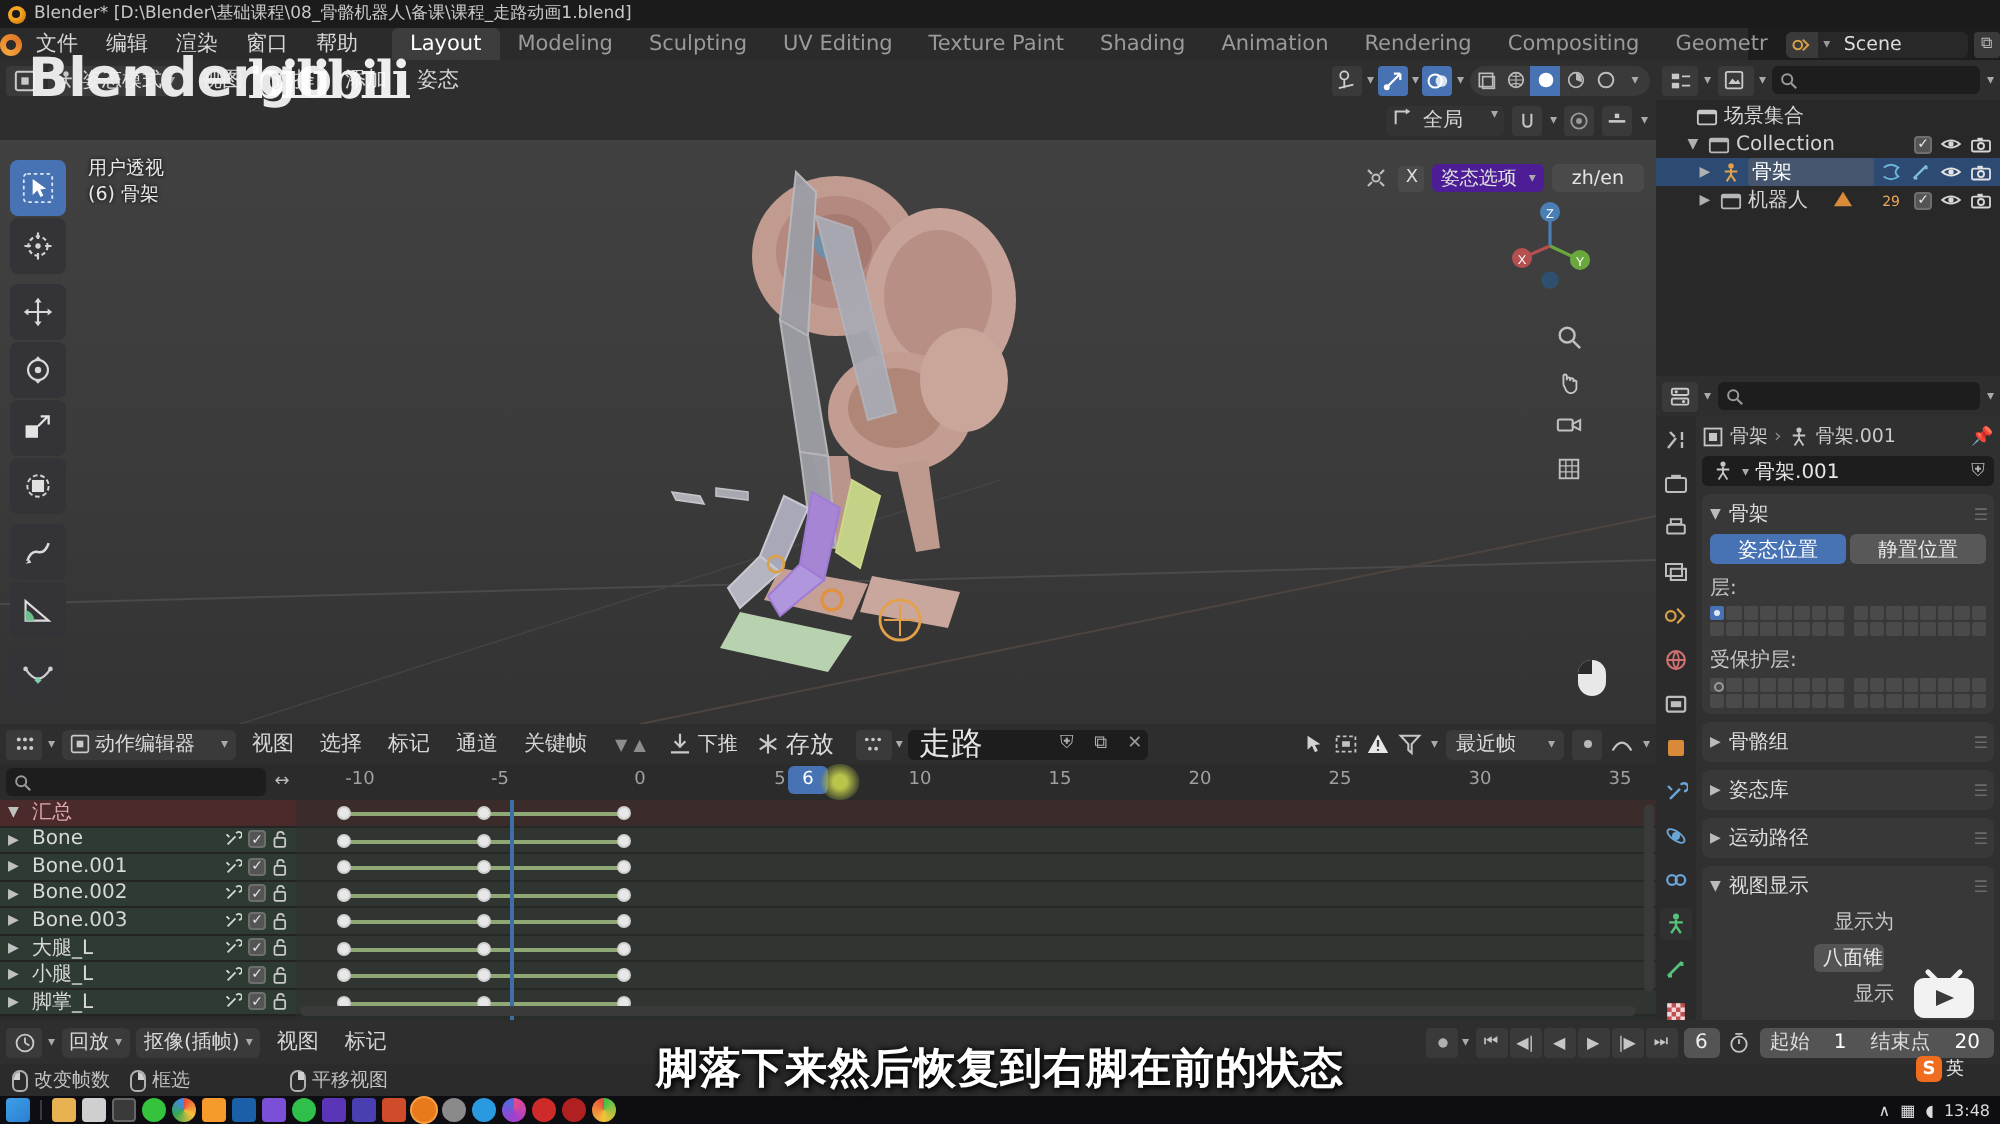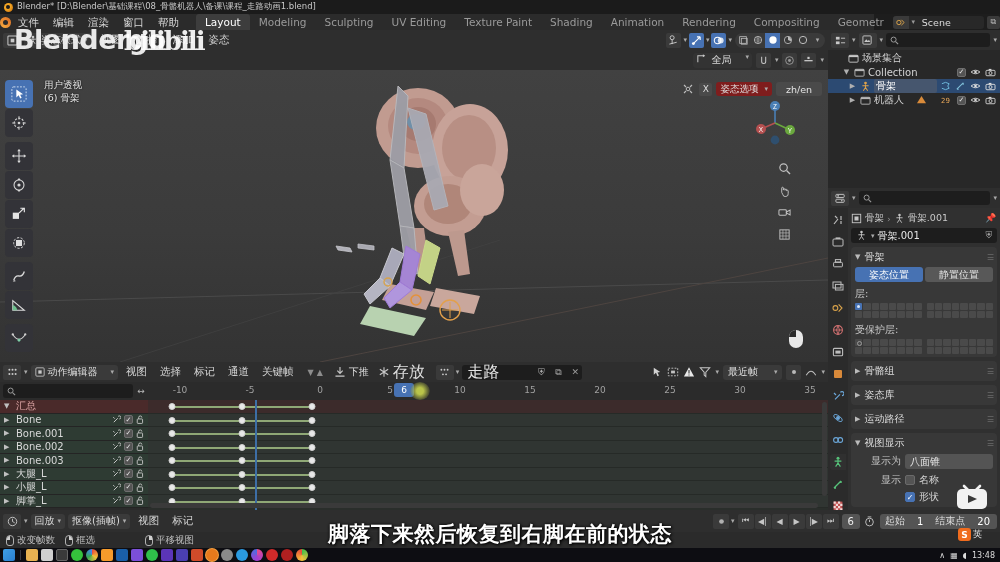--- a/index.html
+++ b/index.html
@@ -201,21 +201,21 @@
   }
   .seg .sb.on { background:#4772b3; color:#fff; }
   .lbl { font-size:10px; color:#c8c8c8; margin-top:5px; }
   .layers { display:flex; gap:5px; margin-top:2px; }
   .lgrid { display:grid; grid-template-columns: repeat(8, 1fr); grid-auto-rows:7px; gap:1px; flex:1; }
   .lcell { background:#4a4a4a; border-radius:1px; }
   .lcell.on { background:#4772b3; position:relative; }
   .lcell.on:after { content:""; position:absolute; left:2px; top:2px; width:3px;height:3px;border-radius:50%;background:#dce8f8;}
   .lcell.dot { position:relative; }
   .lcell.dot:after { content:""; position:absolute; left:2px; top:2px; width:3px;height:3px;border-radius:50%;border:1px solid #9a9a9a;}
-  .row-kv { display:flex; gap:4px; margin-top:4px; }
+  .row-kv { display:flex; align-items:center; gap:4px; margin-top:4px;flex-direction:column; }
   .row-kv .k { width:46px; text-align:right; font-size:10px; color:#c5c5c5; }
   .row-kv .v {
     flex:1; height:15px; background:#545454; border-radius:3px; display:flex; align-items:center;
     padding-left:5px; font-size:10px; color:#e8e8e8;
   }
   .ckrow { display:flex; align-items:center; gap:4px; margin-top:3px; }
   .ck { width:10px;height:10px;border-radius:2px;background:#545454;border:1px solid #6a6a6a;
         display:flex;align-items:center;justify-content:center;font-size:8px;color:#fff;}
   .ck.on { background:#4772b3; border-color:#4772b3; }
 
@@ -555,21 +555,21 @@
     </div>
 
     <div style="position:absolute;right:6px;top:52px;display:flex;align-items:center;gap:4px;">
       <div style="width:14px;height:14px;display:flex;align-items:center;justify-content:center;">
         <svg width="12" height="12" viewBox="0 0 12 12">
             <path d="M2 2 L4 4 M10 2 L8 4 M2 10 L4 8 M10 10 L8 8" stroke="#bdbdbd" stroke-width="1.1"></path>
             <circle cx="6" cy="6" r="1.8" fill="none" stroke="#bdbdbd" stroke-width="1"></circle>
           </svg>
       </div>
       <div style="width:13px;height:13px;background:#4a4a4a;border-radius:2px;display:flex;align-items:center;justify-content:center;font-size:9px;color:#ddd">X</div>
-      <div style="display:flex;align-items:center;height:14px;background:#7f1d1d;border-radius:3px;padding:0 4px;gap:6px;font-size:9.5px;color:#e0e0e0;">
+      <div style="display:flex;align-items:center;height:14px;background:#4c1d95;border-radius:3px;padding:0 4px;gap:6px;font-size:9.5px;color:#e0e0e0;">
         <span>姿态选项</span>
         <span style="font-size:7px;color:#aaa">▾</span>
       </div>
       <div style="display:flex;align-items:center;height:14px;background:#4a4a4a;border-radius:3px;padding:0 10px;font-size:9.5px;color:#e4e4e4;">zh/en</div>
     </div>
 
     <div class="vp-overlay-tl">
       <div>用户透视</div>
       <div>(6) 骨架</div>
     </div>
@@ -1111,21 +1111,21 @@
       <div style="display:flex;align-items:center;gap:3px;margin-left:8px">
         <svg width="12" height="12" viewBox="0 0 13 13">
             <path d="M6.5 1 L6.5 7 M3.6 5 L6.5 8 L9.4 5 M1.6 11 H11.4" stroke="#c9c9c9" stroke-width="1.2" fill="none"></path>
           </svg>
         <span style="font-size:10px;color:#dcdcdc">下推</span>
       </div>
       <div style="display:flex;align-items:center;gap:3px;margin-left:6px">
         <svg width="12" height="12" viewBox="0 0 13 13">
             <path d="M6.5 1.4 V11.6 M2 3.6 L11 9.4 M11 3.6 L2 9.4" stroke="#c9c9c9" stroke-width="1.2"></path>
           </svg>
-        <span style="font-size:16px;color:#dcdcdc">存放</span>
+        <span style="font-size:12px;color:#dcdcdc">存放</span>
       </div>
       <div style="margin-left:8px;display:flex;align-items:center;gap:2px">
         <div class="vp-ed-icon">
           <svg width="11" height="11" viewBox="0 0 12 12">
               <circle cx="2.6" cy="3" r="1" fill="#c9c9c9"></circle>
               <circle cx="6" cy="3" r="1" fill="#c9c9c9"></circle>
               <circle cx="9.4" cy="3" r="1" fill="#c9c9c9"></circle>
               <circle cx="4.3" cy="8" r="1" fill="#c9c9c9"></circle>
               <circle cx="7.7" cy="8" r="1" fill="#c9c9c9"></circle>
             </svg>

